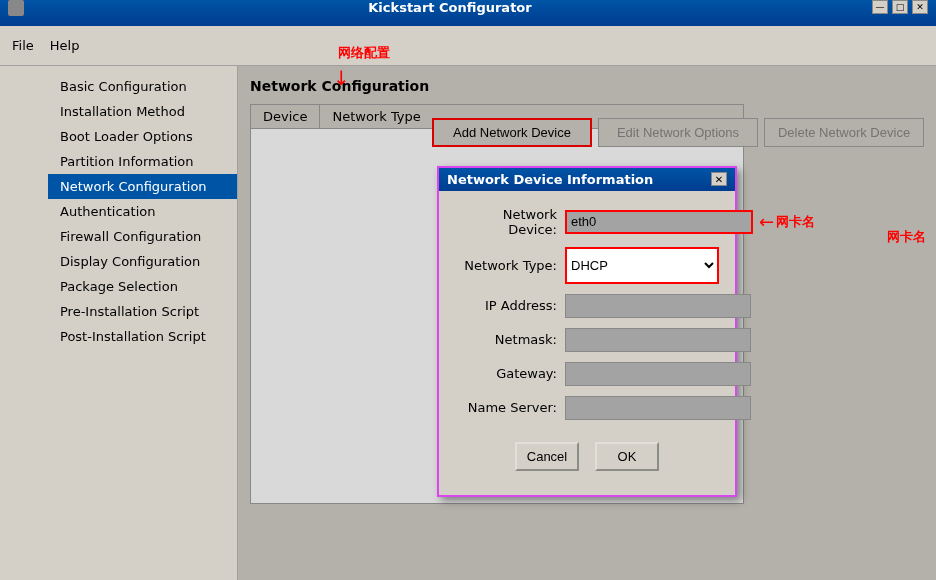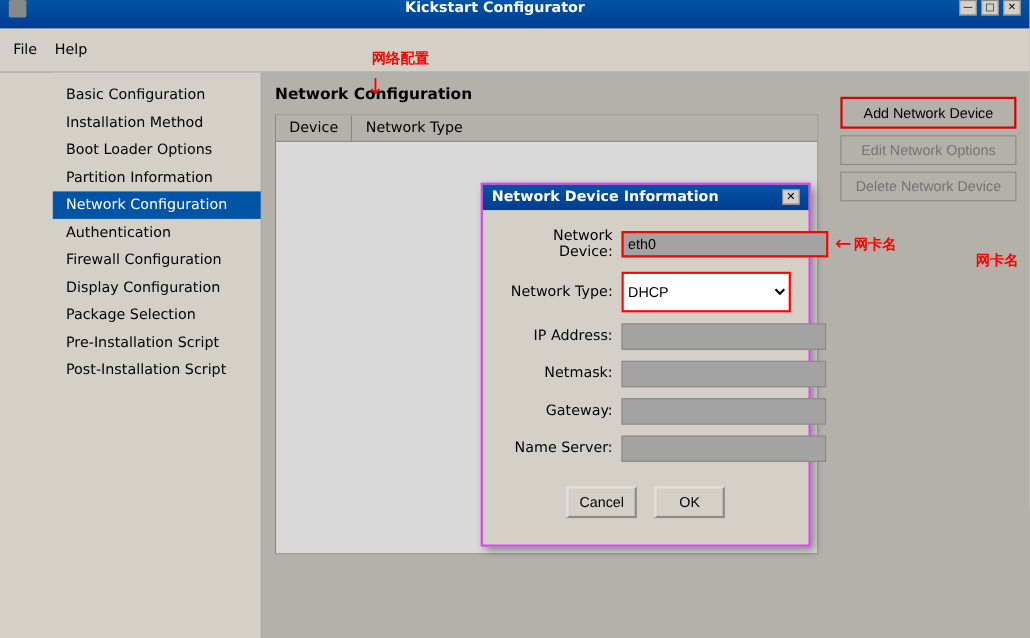--- a/index.html
+++ b/index.html
@@ -117,24 +117,24 @@
       padding: 4px 12px;
       border-right: 1px solid #a0a0a0;
     }
     .network-table-header span:last-child {
       border-right: none;
     }
 
     
     .right-buttons {
       position: absolute;
-      top: 22px;
+      top: 52px;
       right: 12px;
       display: flex;
-      flex-direction: column;
+      flex-direction: row;
       gap: 6px;
     }
     .action-btn {
       width: 160px;
       padding: 5px 10px;
       background: #d4d0c8;
       border: 2px solid #ff0000;
       cursor: pointer;
       font-size: 13px;
       text-align: center;

